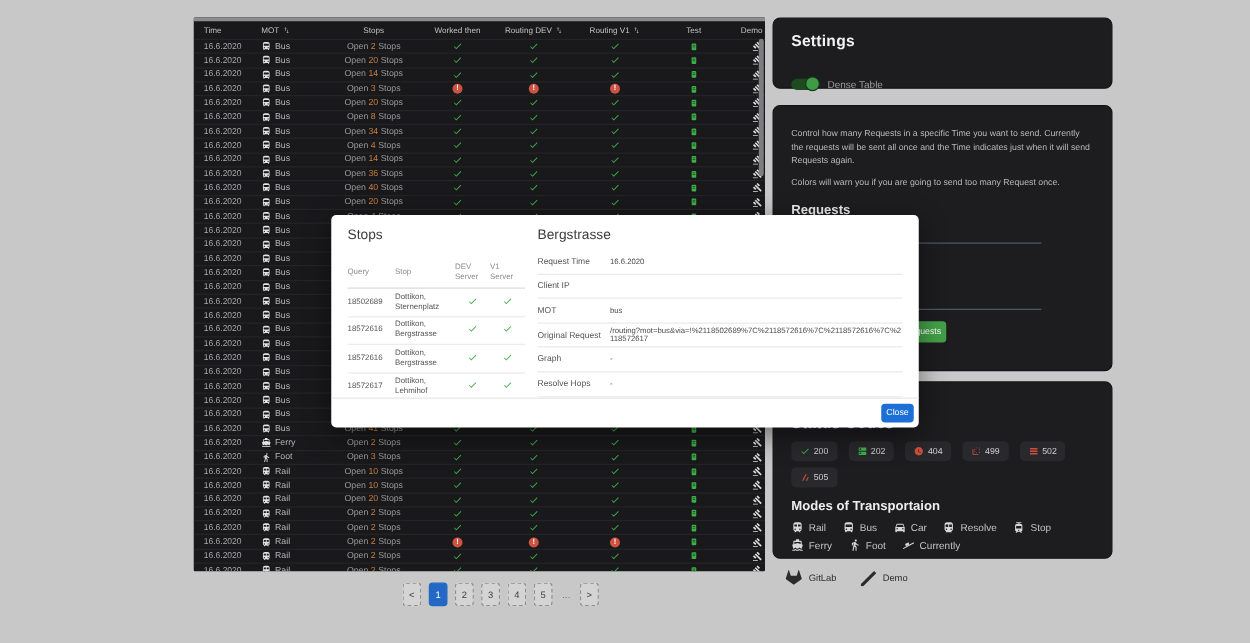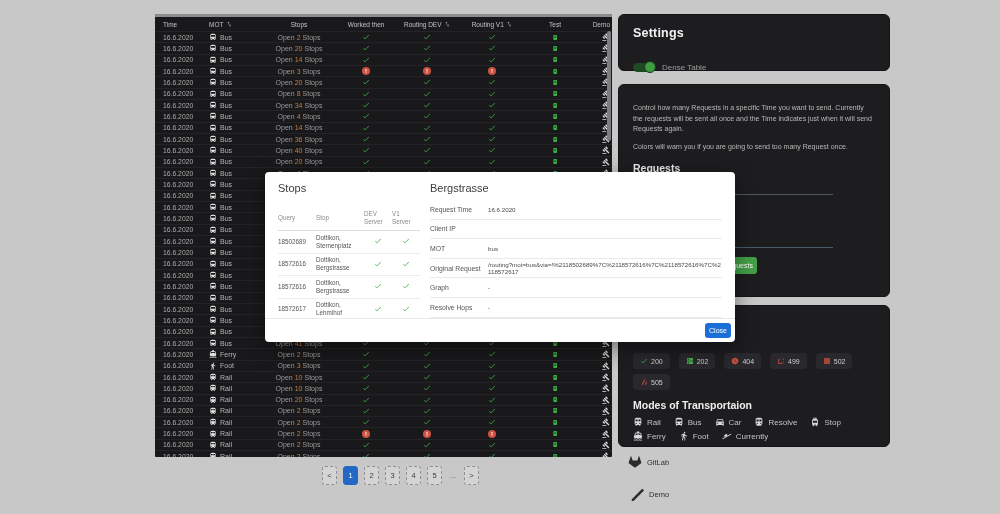--- a/index.html
+++ b/index.html
@@ -49,21 +49,21 @@
   #status-card{top:305px;height:142px;overflow:hidden;}
   #status-card .card-title{margin-top:14px;}
   .chips{display:flex;flex-wrap:wrap;gap:5px 9px;margin-top:8px;}
   .chip{display:inline-flex;align-items:center;gap:3px;height:16px;padding:0 7px;background:#29292d;border-radius:4px;
         font-size:7px;color:#cfcfcf;}
   .modes-title{font-size:10.5px;font-weight:bold;color:#ededed;margin-top:9px;}
   .modes{display:flex;flex-wrap:wrap;gap:4px 13px;margin-top:6px;}
   .mode{display:inline-flex;align-items:center;gap:4px;font-size:8px;color:#c3c3c3;}
 
   
-  .footer-links{position:absolute;left:628px;top:455px;display:flex;gap:18px;align-items:flex-end;flex-direction:column;}
+  .footer-links{position:absolute;left:628px;top:455px;display:flex;gap:18px;align-items:flex-end;}
   .flink{display:inline-flex;align-items:center;gap:5px;font-size:7.5px;color:#2e2e2e;}
 
   
   .modal{position:absolute;left:265px;top:172px;width:470px;height:170px;background:#fff;border-radius:4px;
          box-shadow:0 6px 22px rgba(0,0,0,.45);z-index:10;box-sizing:border-box;}
   .m-title{position:absolute;font-size:11px;color:#3c3c3c;top:10px;}
   #stops-title{left:13px;} #info-title{left:165px;}
   .stops-table{position:absolute;left:13px;top:34px;width:142px;font-size:6.3px;color:#555;}
   .st-row{display:grid;grid-template-columns:38px 48px 28px 28px;align-items:center;}
   .st-head{height:24px;color:#8a8a8a;border-bottom:1px solid #dcdcdc;}

